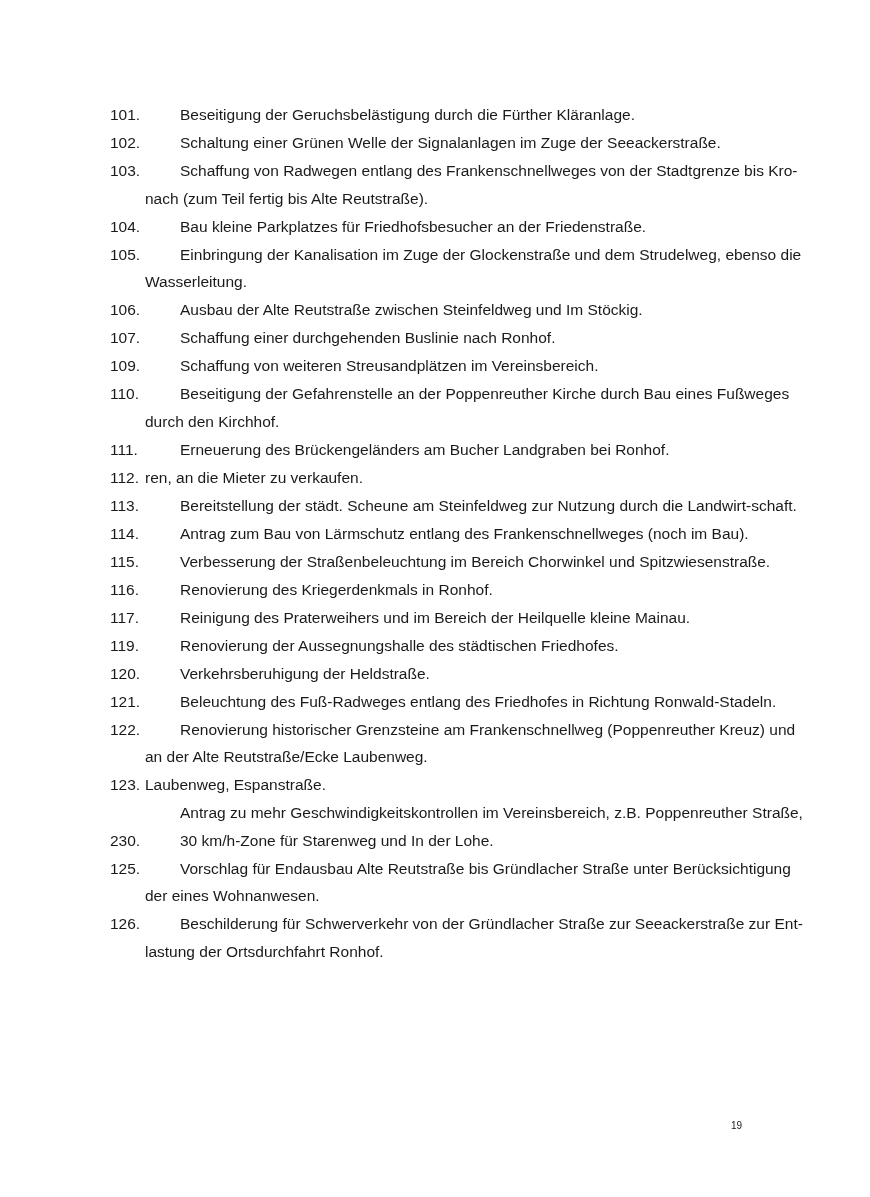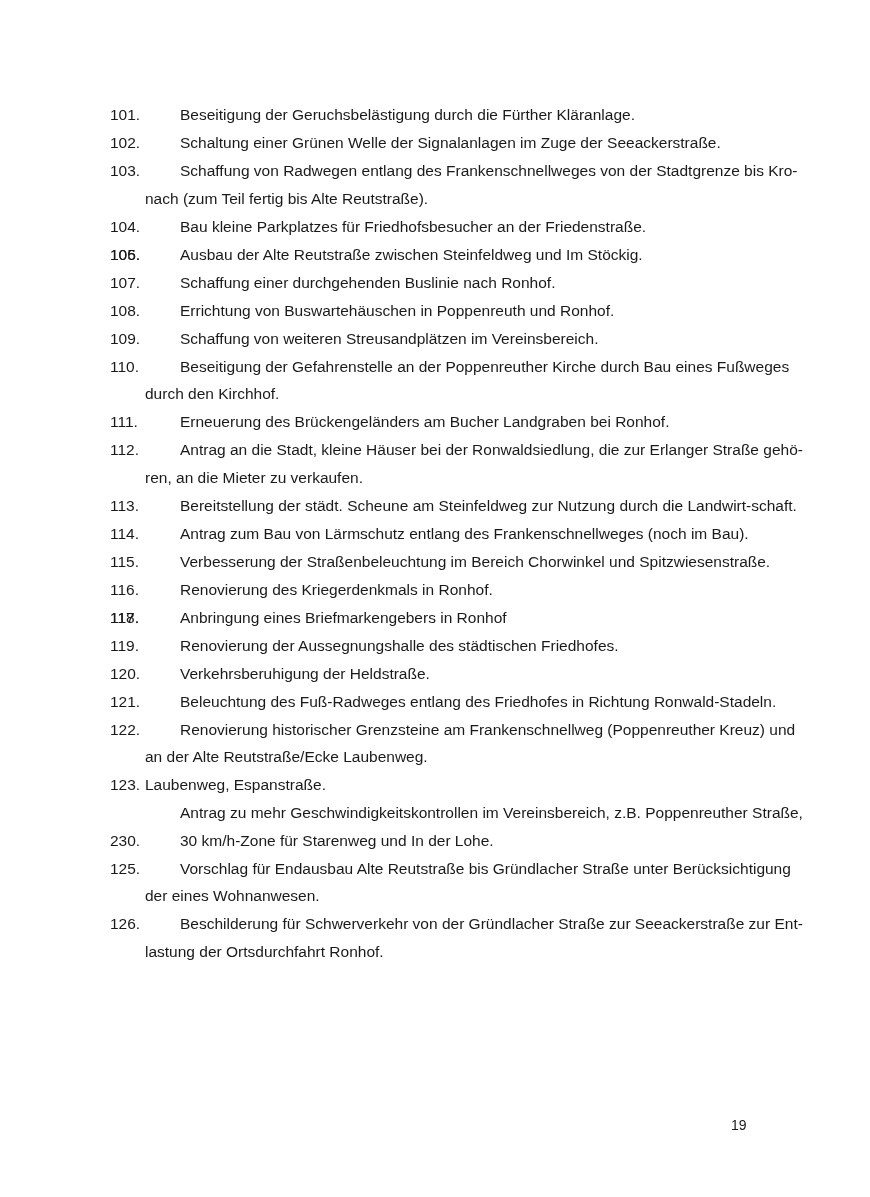--- a/index.html
+++ b/index.html
@@ -46,21 +46,21 @@
     line-height: 27.5px;
     white-space: nowrap;
   }
   .item .line.first {
     padding-left: 35px;
   }
   .page-number {
     position: absolute;
     left: 731px;
     top: 1112px;
-    font-size: 14px;
+    font-size: 10px;
     line-height: 27.5px;
   }
 </style>
 </head>
 <body>
 
 <div class="sheet">
   <div class="list" id="numbered-list">
   <div class="item">
     <span class="num">101.</span>
@@ -86,42 +86,40 @@
 
   <div class="item">
     <span class="num">104.</span>
     <div class="text">
           <div class="line first">Bau kleine Parkplatzes für Friedhofsbesucher an der Friedenstraße.</div>
         </div>
   </div>
 
   <div class="item">
     <span class="num">105.</span>
+    <div class="text">
+          <div class="line first">Einbringung der Kanalisation im Zuge der Glockenstraße und dem Strudelweg, ebenso die</div>
+          <div class="line">Wasserleitung.</div>
+        </div>
   </div>
 
   <div class="item">
     <span class="num">106.</span>
     <div class="text">
           <div class="line first">Ausbau der Alte Reutstraße zwischen Steinfeldweg und Im Stöckig.</div>
         </div>
   </div>
 
   <div class="item">
     <span class="num">107.</span>
     <div class="text">
           <div class="line first">Schaffung einer durchgehenden Buslinie nach Ronhof.</div>
         </div>
   </div>
 
-  <div class="item">
-    <span class="num">108.</span>
-    <div class="text">
-          <div class="line first">Errichtung von Buswartehäuschen in Poppenreuth und Ronhof.</div>
-        </div>
-  </div>
 
   <div class="item">
     <span class="num">109.</span>
     <div class="text">
           <div class="line first">Schaffung von weiteren Streusandplätzen im Vereinsbereich.</div>
         </div>
   </div>
 
   <div class="item">
     <span class="num">110.</span>
@@ -134,21 +132,20 @@
   <div class="item">
     <span class="num">111.</span>
     <div class="text">
           <div class="line first">Erneuerung des Brückengeländers am Bucher Landgraben bei Ronhof.</div>
         </div>
   </div>
 
   <div class="item">
     <span class="num">112.</span>
     <div class="text">
-          <div class="line first">Antrag an die Stadt, kleine Häuser bei der Ronwaldsiedlung, die zur Erlanger Straße gehö-</div>
           <div class="line">ren, an die Mieter zu verkaufen.</div>
         </div>
   </div>
 
   <div class="item">
     <span class="num">113.</span>
     <div class="text">
           <div class="line first">Bereitstellung der städt. Scheune am Steinfeldweg zur Nutzung durch die Landwirt-schaft.</div>
         </div>
   </div>
@@ -169,28 +166,25 @@
 
   <div class="item">
     <span class="num">116.</span>
     <div class="text">
           <div class="line first">Renovierung des Kriegerdenkmals in Ronhof.</div>
         </div>
   </div>
 
   <div class="item">
     <span class="num">117.</span>
-  </div>
-
-  <div class="item">
-    <span class="num">118.</span>
-    <div class="text">
-          <div class="line first">Anbringung eines Briefmarkengebers in Ronhof</div>
-        </div>
-  </div>
+    <div class="text">
+          <div class="line first">Reinigung des Praterweihers und im Bereich der Heilquelle kleine Mainau.</div>
+        </div>
+  </div>
+
 
   <div class="item">
     <span class="num">119.</span>
     <div class="text">
           <div class="line first">Renovierung der Aussegnungshalle des städtischen Friedhofes.</div>
         </div>
   </div>
 
   <div class="item">
     <span class="num">120.</span>

